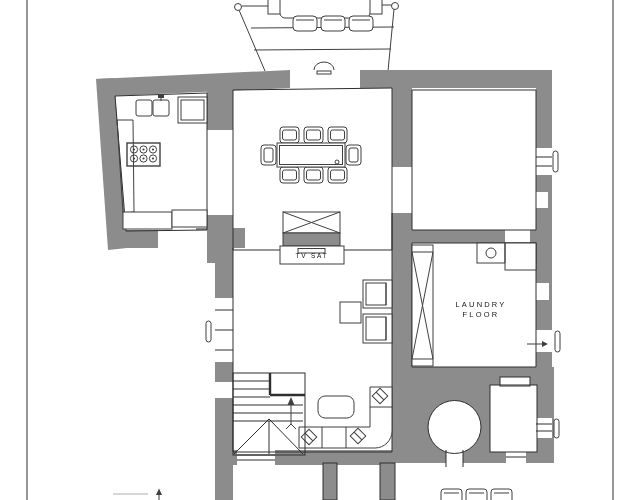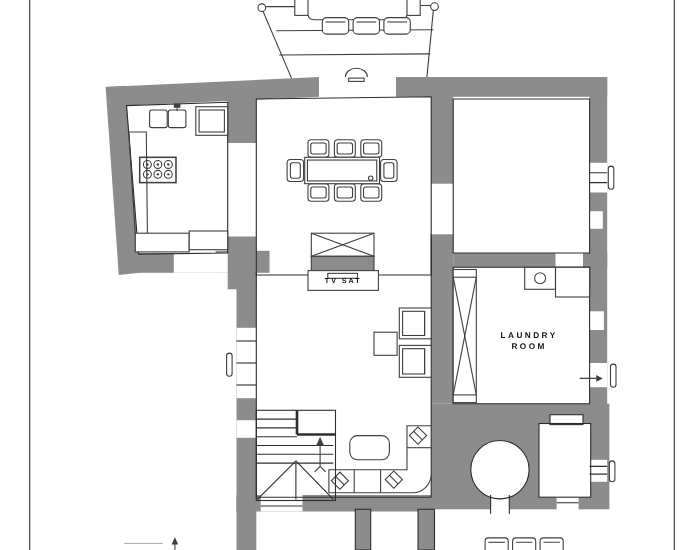--- a/index.html
+++ b/index.html
@@ -9,21 +9,21 @@
   }
   .canvas svg{position:absolute;left:0;top:0;}
   .wall{fill:var(--wall,#8c8c8c);stroke:none;}
   .cut{fill:var(--background,#fff);stroke:none;}
   .ln{stroke:var(--line,#2e2e2e);stroke-width:1;fill:none;}
   .lnthick{stroke:var(--line,#2e2e2e);stroke-width:2.4;fill:none;}
   .fur{stroke:#3f3f3f;stroke-width:1;fill:#ffffff;}
   .furnf{stroke:#3f3f3f;stroke-width:1;fill:none;}
   .furdark{fill:#3f3f3f;stroke:none;}
   .faint{stroke:#9a9a9a;stroke-width:0.8;fill:none;}
-  .lbl{position:absolute;color:var(--text,#111);font-weight:bold;white-space:nowrap;}
+  .lbl{position:absolute;color:var(--text,#111);font-weight:normal;white-space:nowrap;}
   .lbl-title{left:70px;top:433px;width:150px;text-align:center;font-size:11px;letter-spacing:2.5px;}
   .lbl-tv{left:281px;top:252px;width:62px;text-align:center;font-size:6.5px;letter-spacing:1.8px;}
   .lbl-laundry1{left:431px;top:300px;width:100px;text-align:center;font-size:7.5px;letter-spacing:2.2px;}
   .lbl-laundry2{left:431px;top:310px;width:100px;text-align:center;font-size:7.5px;letter-spacing:2.2px;}
 </style>
 </head>
 <body>
 
 <div class="canvas">
 
@@ -286,14 +286,14 @@
     <line class="faint" x1="113" y1="494" x2="148" y2="494"></line>
     <g>
       <line class="furnf" x1="159" y1="500" x2="159" y2="492"></line>
       <polygon class="furdark" points="159,488.5 156,495 162,495"></polygon>
     </g>
   </g>
 </svg>
 
   <div class="lbl lbl-tv">TV SAT</div>
   <div class="lbl lbl-laundry1">LAUNDRY</div>
-  <div class="lbl lbl-laundry2">ROOM</div>
+  <div class="lbl lbl-laundry2">FLOOR</div>
 </div>
 
 </body></html>

